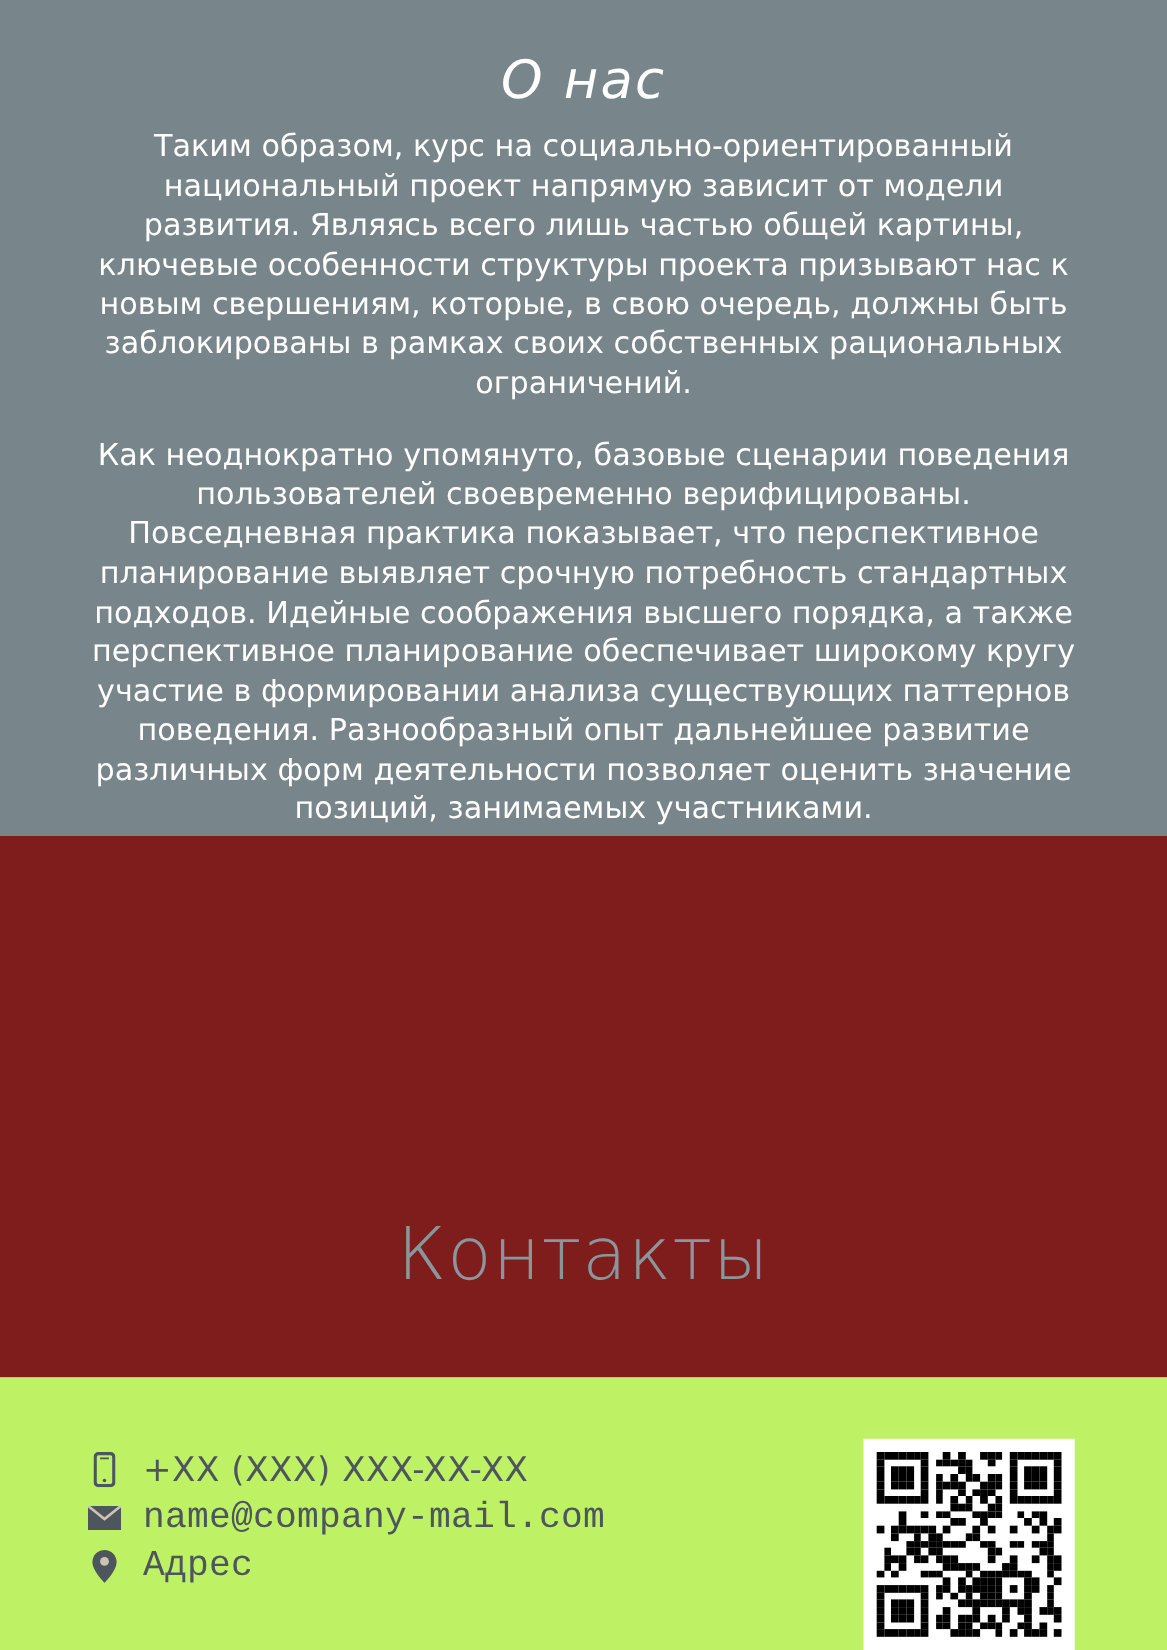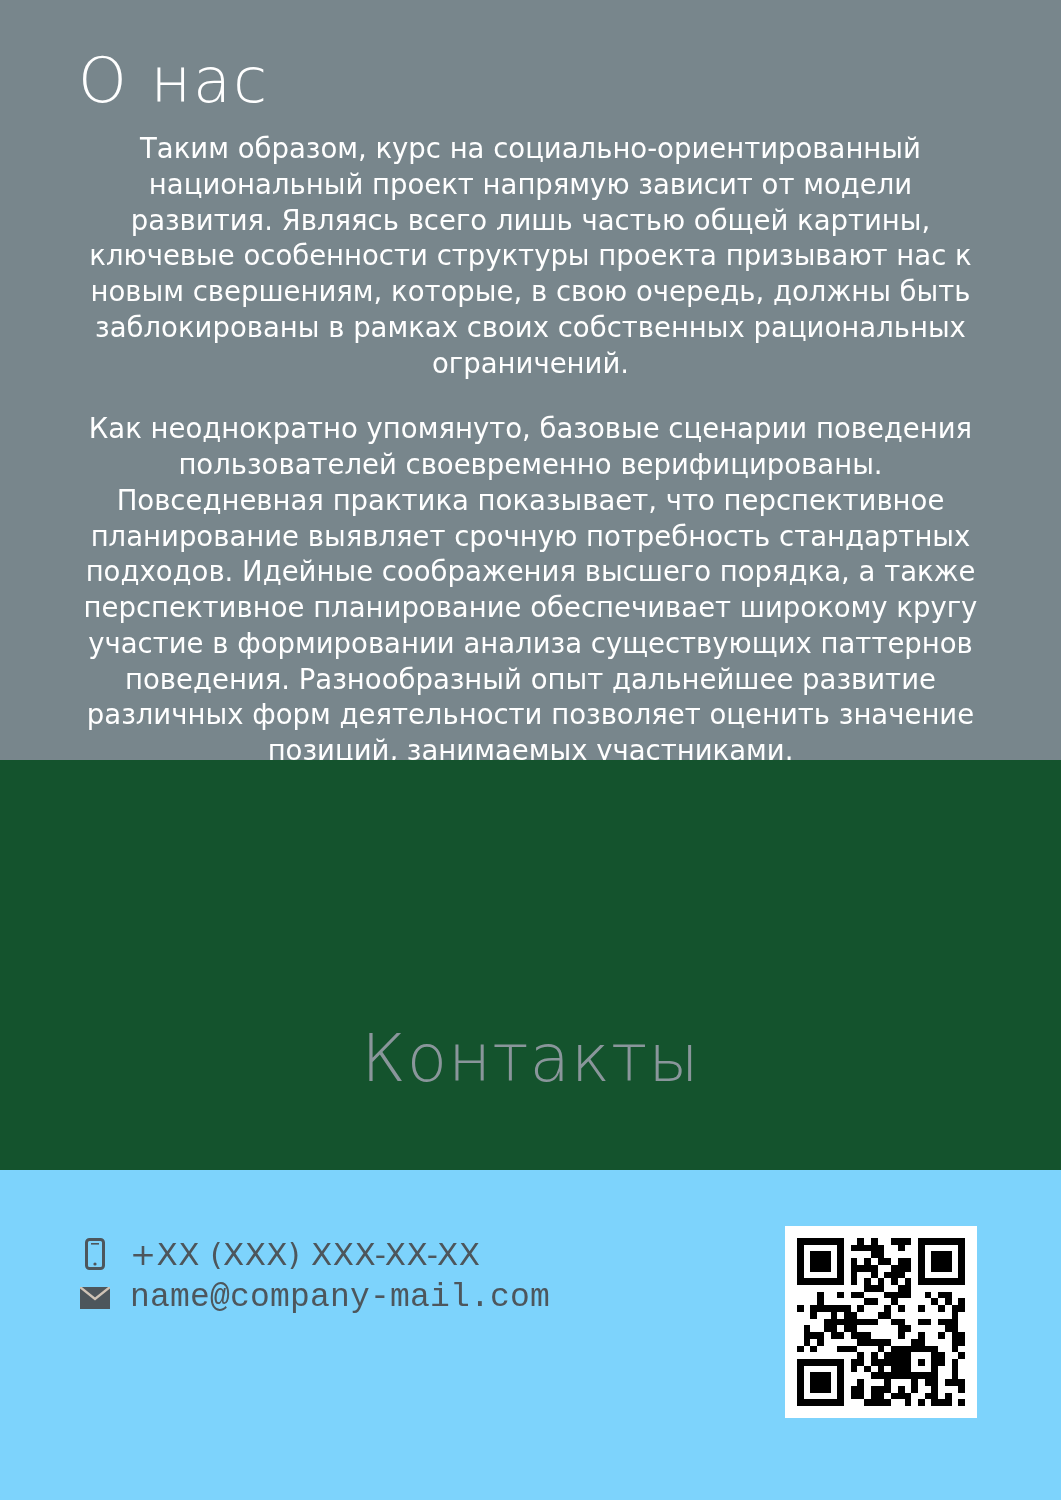--- a/index.html
+++ b/index.html
@@ -26,65 +26,66 @@
   .about-block {
     background: #78868c;
     color: #ffffff;
     padding: 40px 78px 34px 78px;
     box-sizing: border-box;
     height: 760px;
   }
   .about-title {
     font-family: "DejaVu Sans", sans-serif;
     font-weight: 300;
-    font-size: 62px;
+    font-size: 48px;
     line-height: 1.05;
     letter-spacing: 2px;
-    text-align: left;
+    text-align: center;
     color: #ffffff;
     margin: 8px 0 18px 0;
+    font-style: italic;
   }
   .about-paragraphs {
     text-align: center;
   }
   .about-p {
     font-family: "DejaVu Sans", sans-serif;
     font-size: 27.5px;
     line-height: 1.30;
     color: #ffffff;
     margin: 16px 0 30px 0;
     text-align: center;
   }
   .about-p:last-child {
     margin-bottom: 0;
   }
 
   
   .middle {
     flex: 1 1 auto;
     position: relative;
-    background: #14532d;
+    background: #7f1d1d;
   }
   .contacts-title {
     position: absolute;
     left: 0;
     right: 0;
     bottom: 18px;
     text-align: center;
     font-family: "DejaVu Sans", sans-serif;
     font-weight: 300;
     font-size: 66px;
     letter-spacing: 1px;
     color: #8a969b;
   }
 
   
   .contact-bar {
-    background: #7dd3fc;
-    height: 330px;
+    background: #bef264;
+    height: 248px;
     box-sizing: border-box;
     padding: 62px 70px 0 80px;
     display: flex;
     align-items: flex-start;
     justify-content: space-between;
   }
   .contact-list {
     display: flex;
     flex-direction: column;
     gap: 7px;
@@ -170,20 +171,29 @@
         <span class="contact-icon">
           <svg width="30" height="22" viewBox="0 0 30 22" aria-hidden="true">
             <rect x="0" y="0" width="30" height="22" fill="#4d565c"></rect>
             <path d="M0 0 L15 12 L30 0" fill="none" stroke="#cfc3b6" stroke-width="2.4"></path>
           </svg>
         </span>
         <span class="contact-text">name@company-mail.com</span>
       </div>
 
 
+      <div class="contact-row">
+        <span class="contact-icon">
+          <svg width="24" height="32" viewBox="0 0 24 32" aria-hidden="true">
+            <path d="M12 1 C5.9 1 1 5.9 1 12 C1 20 12 31 12 31 C12 31 23 20 23 12 C23 5.9 18.1 1 12 1 Z" fill="#4d565c"></path>
+            <circle cx="12" cy="11.5" r="4" fill="#cfc3b6"></circle>
+          </svg>
+        </span>
+        <span class="contact-text">Адрес</span>
+      </div>
 
     </div>
 
     <div class="qr-wrap">
       <div class="qr" id="qr">
           <i class="on"></i>
           <i class="on"></i>
           <i class="on"></i>
           <i class="on"></i>
           <i class="on"></i>

